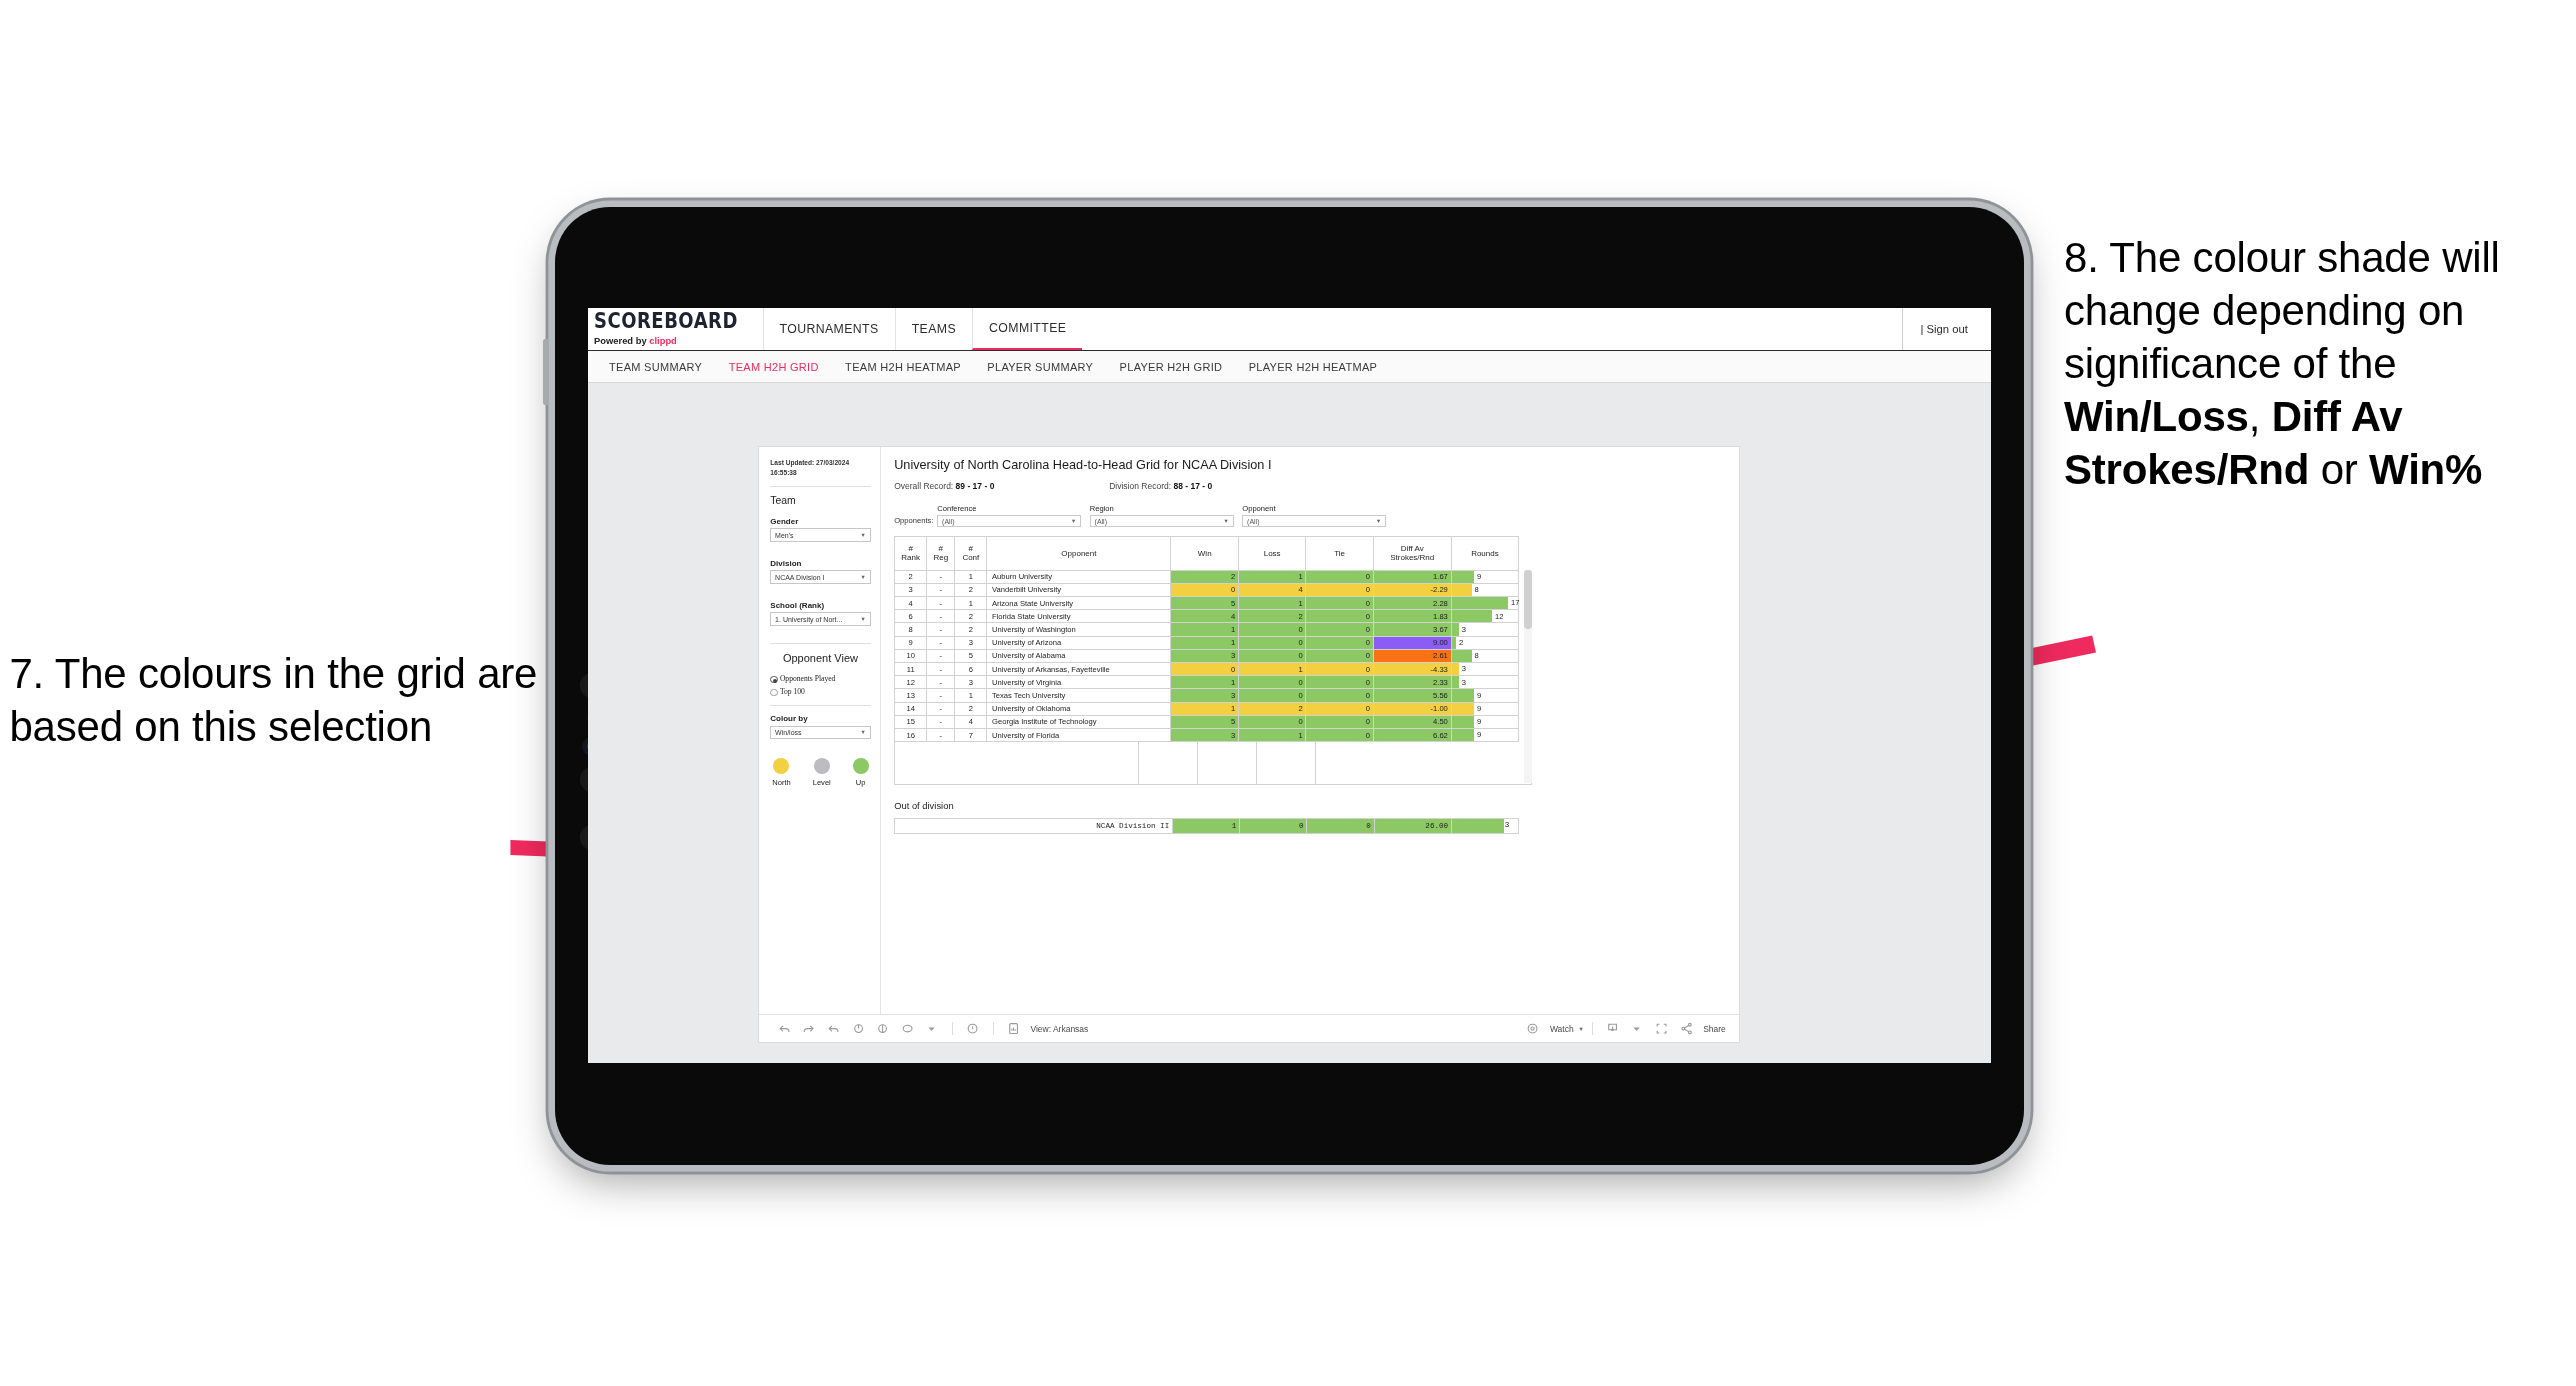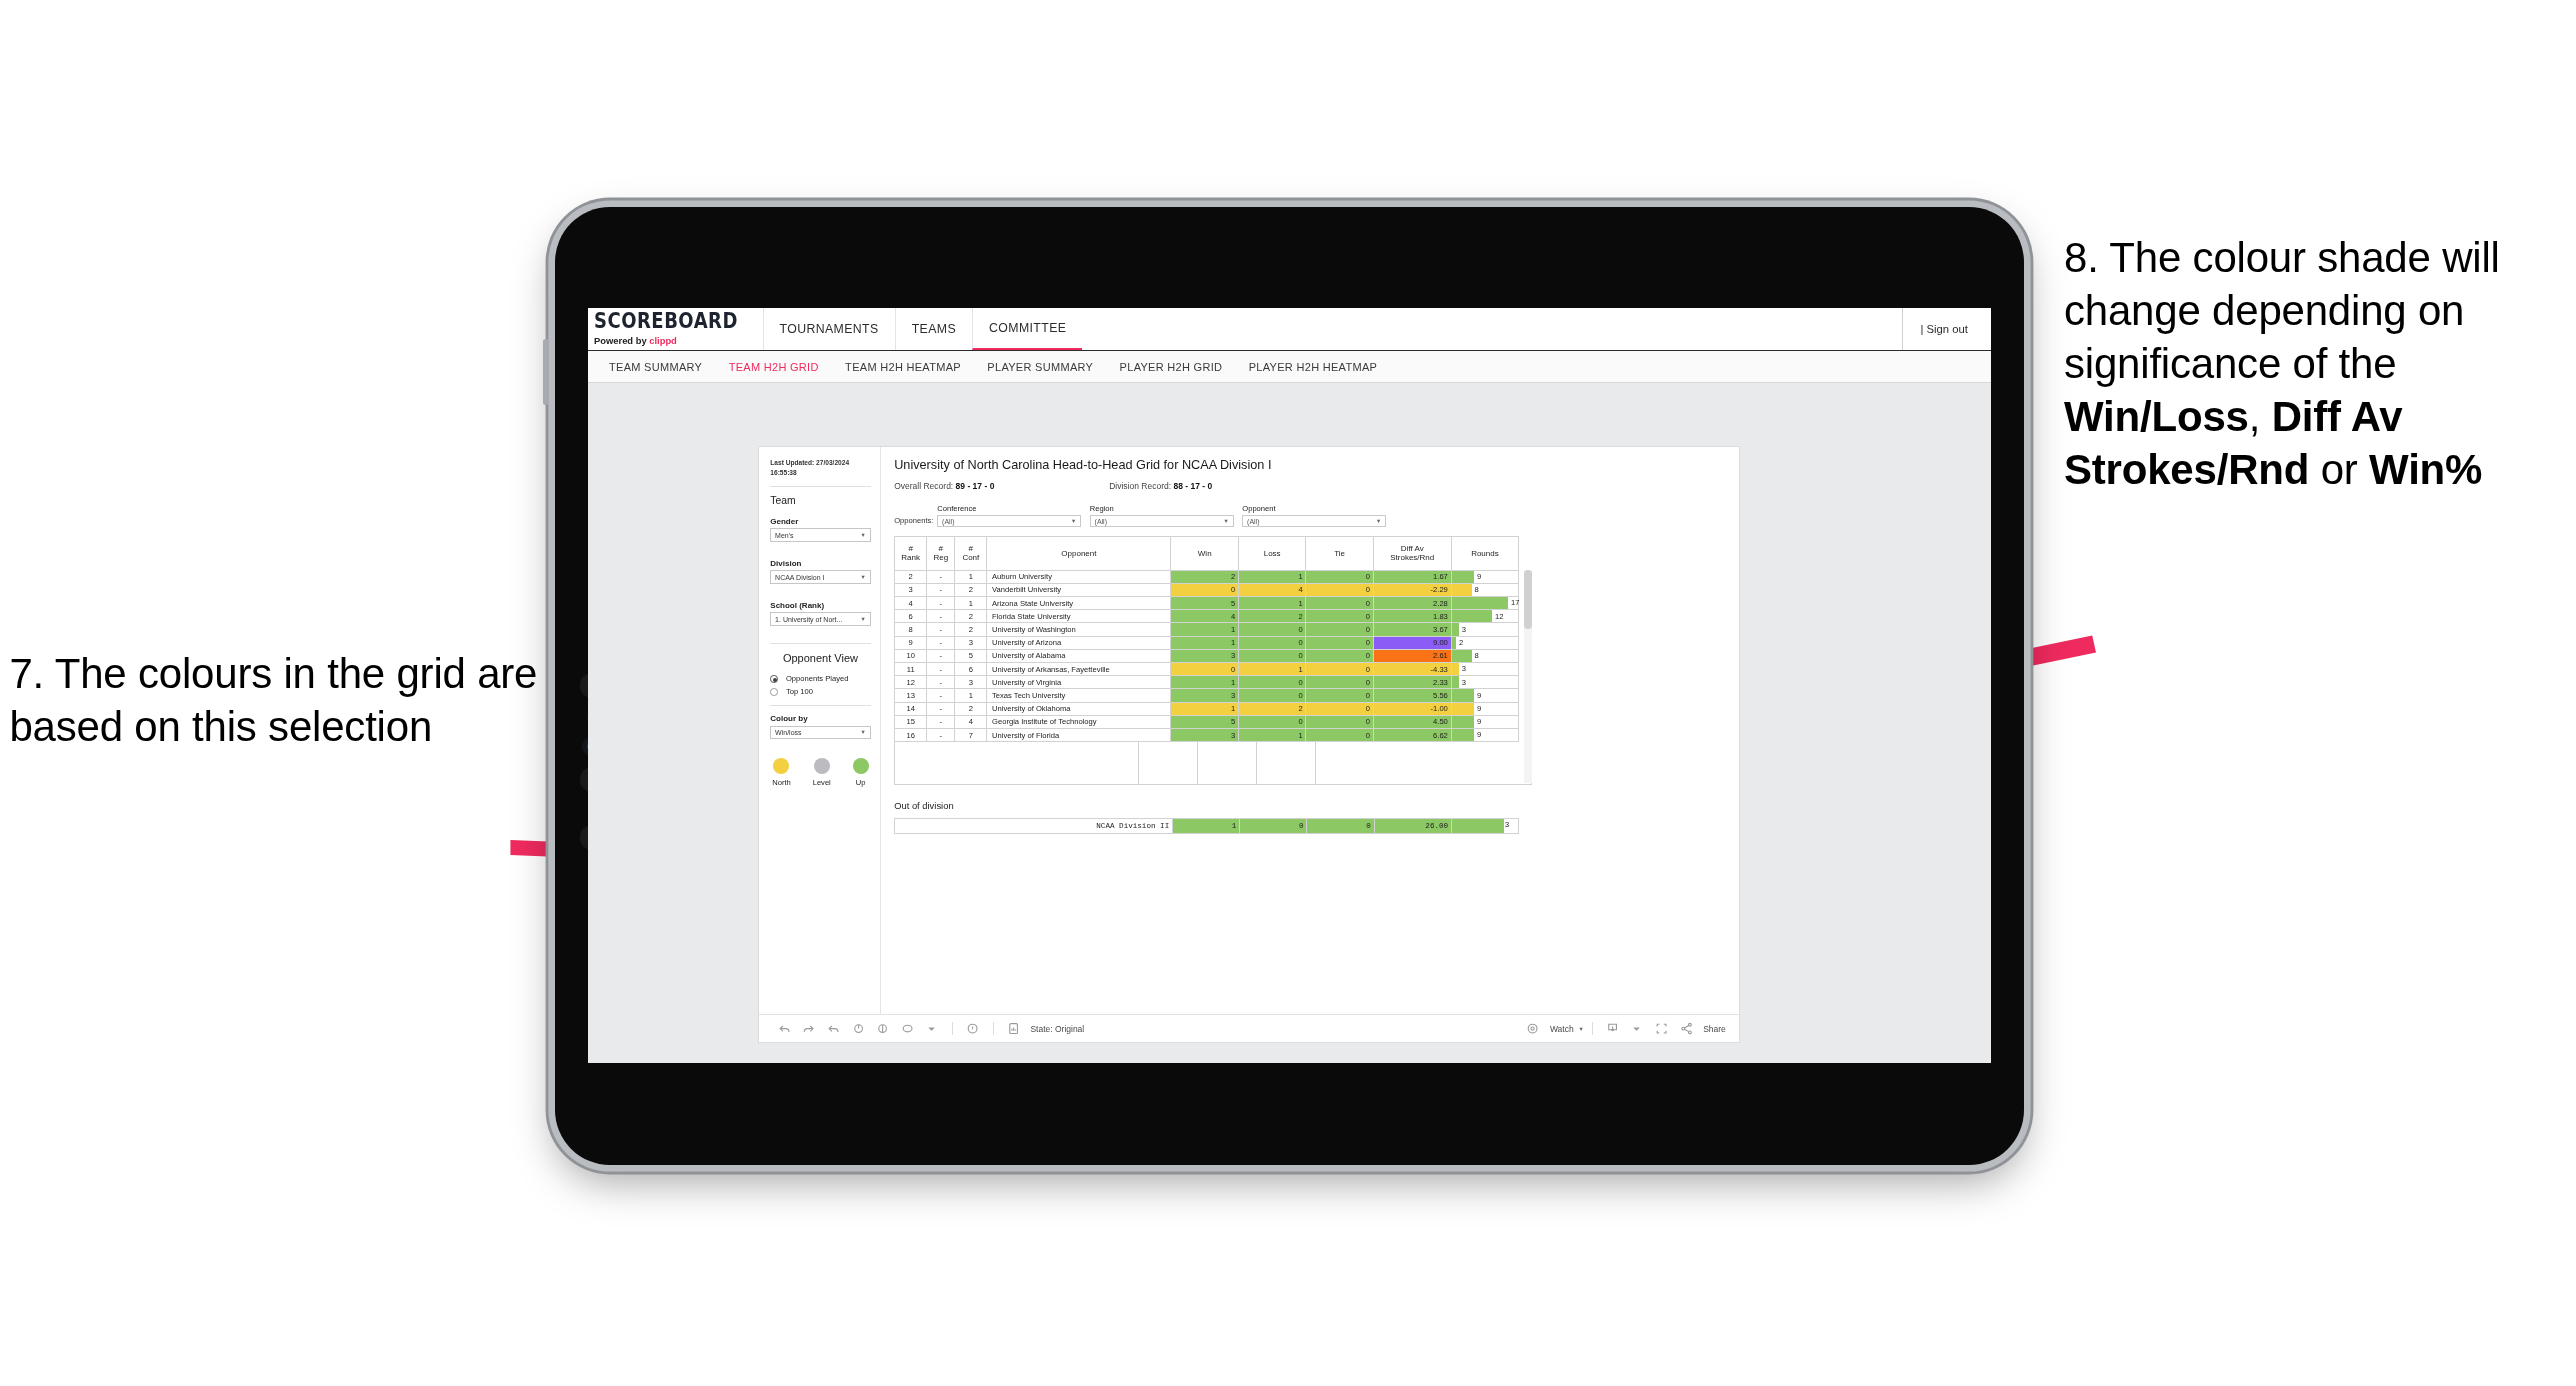--- a/index.html
+++ b/index.html
@@ -111,21 +111,21 @@
   .sb-rule { height: 0.9px; background: #e0e0e0; margin: 8.5px 0 8.5px 0; }
   .sb-h { font-size: 10.4px; color: #222; margin-bottom: 10.4px; }
   .sb-h.center { text-align: center; font-size: 11px; }
   .sb-lab { font-size: 8px; color: #222; font-weight: 700; margin-bottom: 2.8px; }
   .sb-sel {
     height: 13.2px; border: 0.9px solid #c6c6c6; background: #fff;
     display: flex; align-items: center; justify-content: space-between;
     padding: 0 3.8px; font-size: 7px; color: #333; margin-bottom: 17px;
   }
   .caret { font-size: 5.7px; color: #666; }
-  .radio-row { display: flex; align-items: center; gap: 8px; margin-bottom: 3.8px; }
+  .radio-row { display: flex; align-items: flex-end; gap: 2px; margin-bottom: 3.8px; font-family: Liberation Serif, serif; }
   .radio { width: 7.6px; height: 7.6px; border-radius: 50%; border: 0.9px solid #9a9a9a; background: #fff; position: relative; flex: none; }
   .radio.on { border-color: #555; }
   .radio.on::after { content: ""; position: absolute; left: 1.9px; top: 1.9px; width: 3.8px; height: 3.8px; border-radius: 50%; background: #444; }
   .radio-lab { font-size: 7.6px; color: #222; }
   #legend { display: flex; justify-content: space-between; margin-top: 19px; padding: 0 1.9px; }
   .leg { text-align: center; }
   .leg-dot { width: 16px; height: 16px; border-radius: 50%; margin: 0 auto 3.8px; }
   .leg-lab { font-size: 7.6px; color: #222; }
 
   
@@ -578,21 +578,21 @@
               </svg>
             </div>
           <div class="tbsep"></div>
           <div class="tbtext">
             <span class="tb">
                 <svg viewBox="0 0 24 24" fill="none" stroke="currentColor" stroke-width="2">
                   <rect x="5" y="3" width="14" height="18" rx="2"></rect>
                   <path d="M9 16v-4M12 16v-6M15 16v-3"></path>
                 </svg>
               </span>
-            <span>State: Original</span>
+            <span>View: Arkansas</span>
           </div>
           <div id="tb-spacer"></div>
           <div class="tbtext">
             <span class="tb">
                 <svg viewBox="0 0 24 24" fill="none" stroke="currentColor" stroke-width="2">
                   <circle cx="12" cy="12" r="8"></circle>
                   <circle cx="12" cy="12" r="3"></circle>
                 </svg>
               </span>
             <span>Watch</span>

